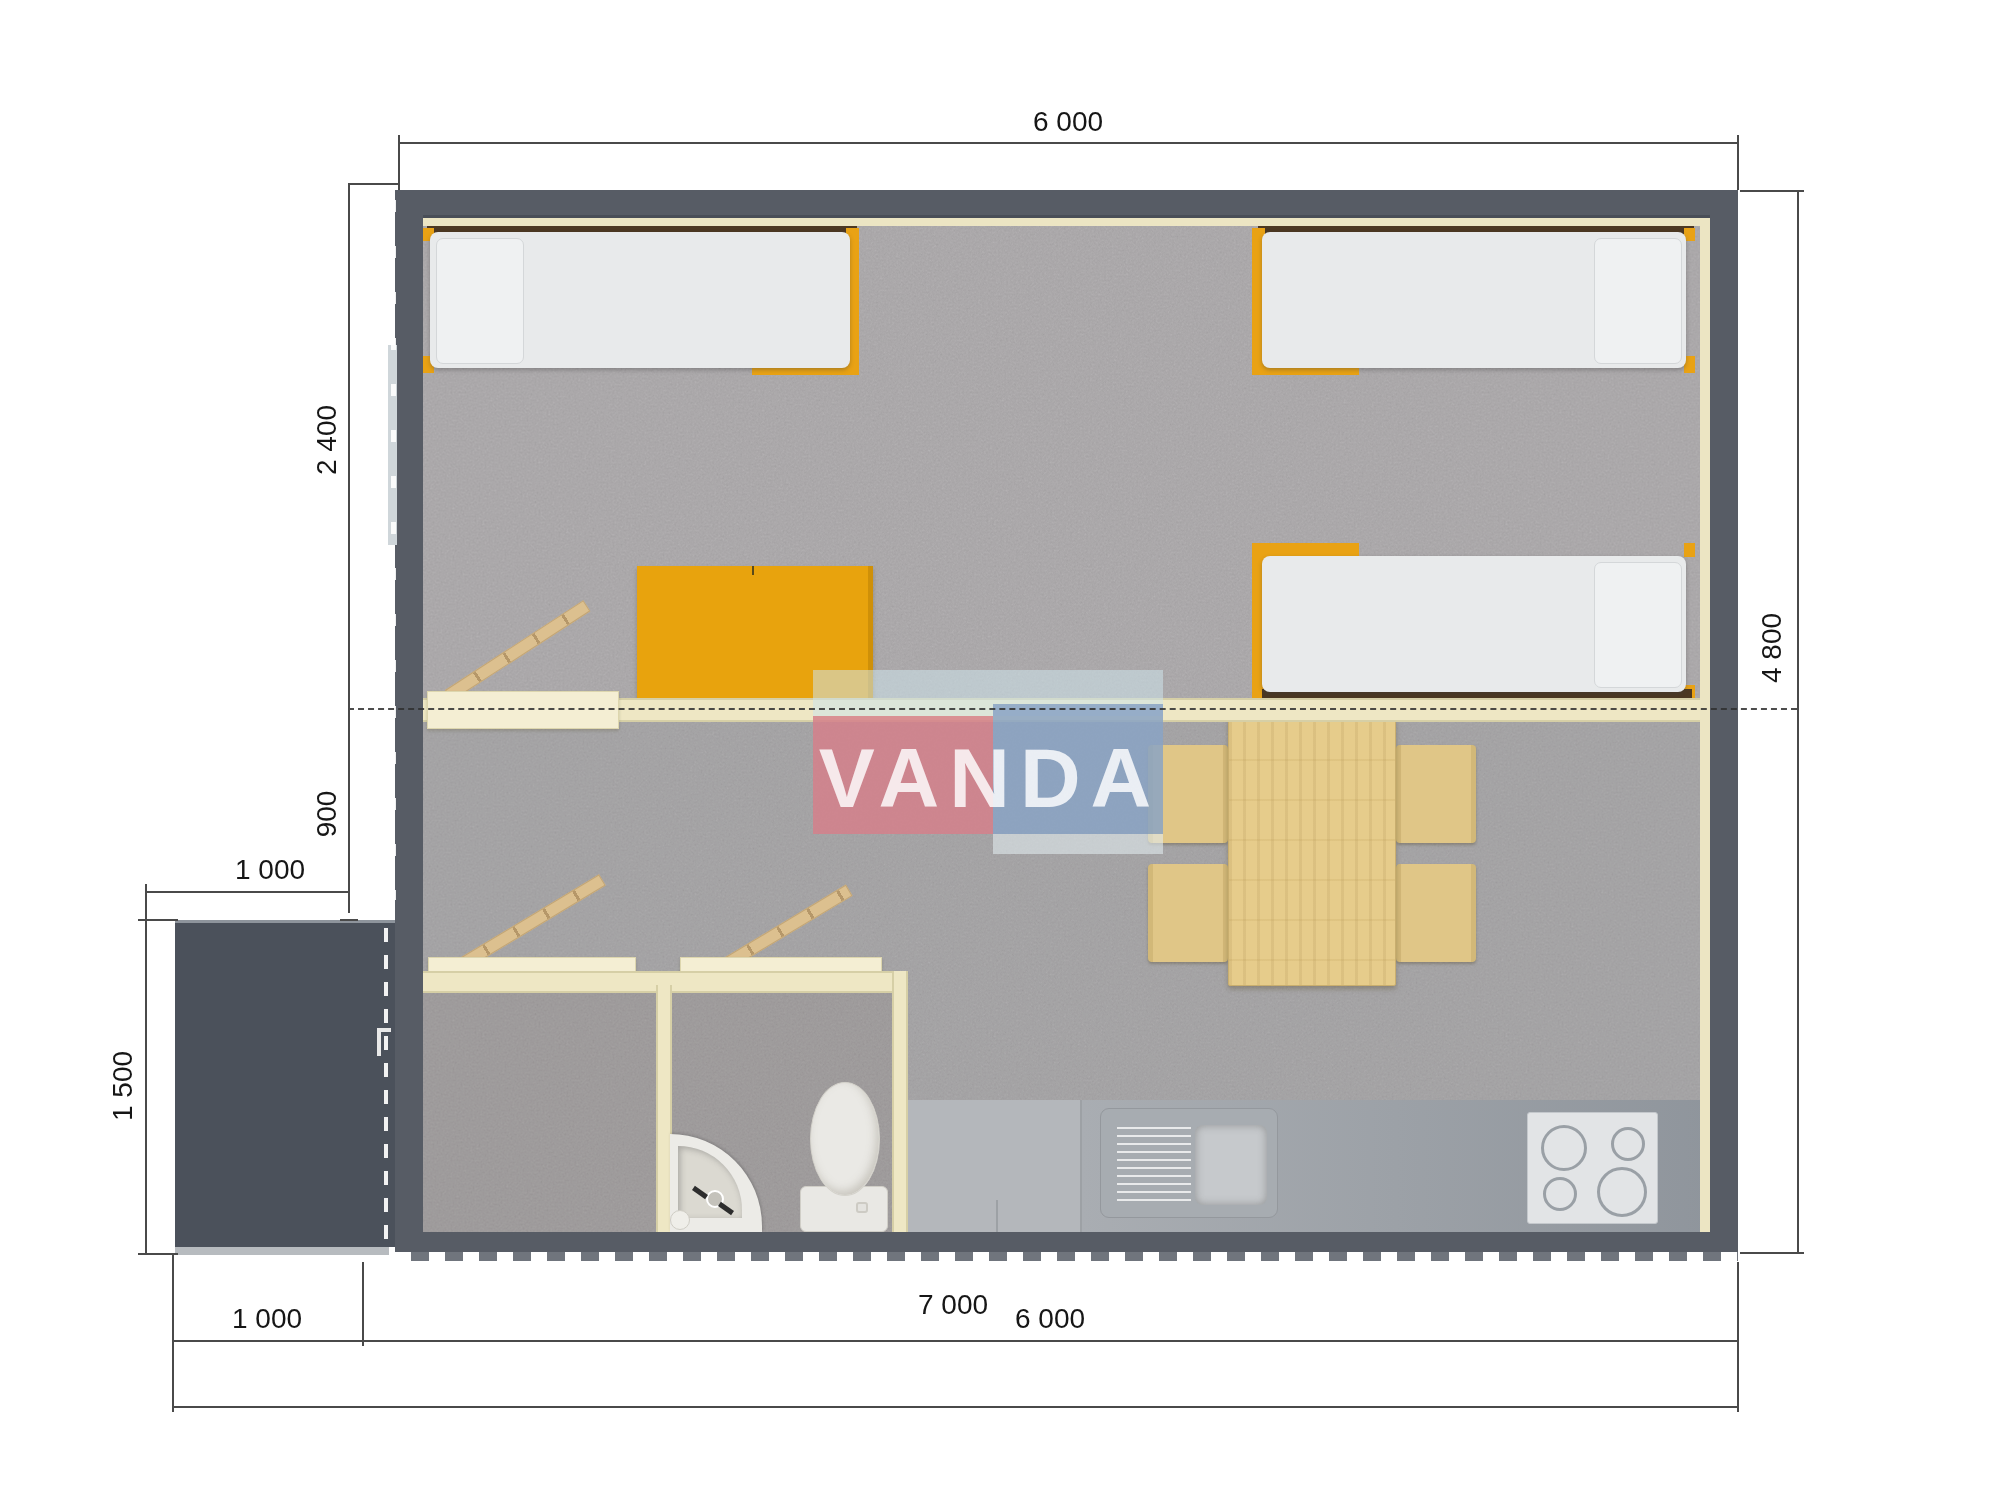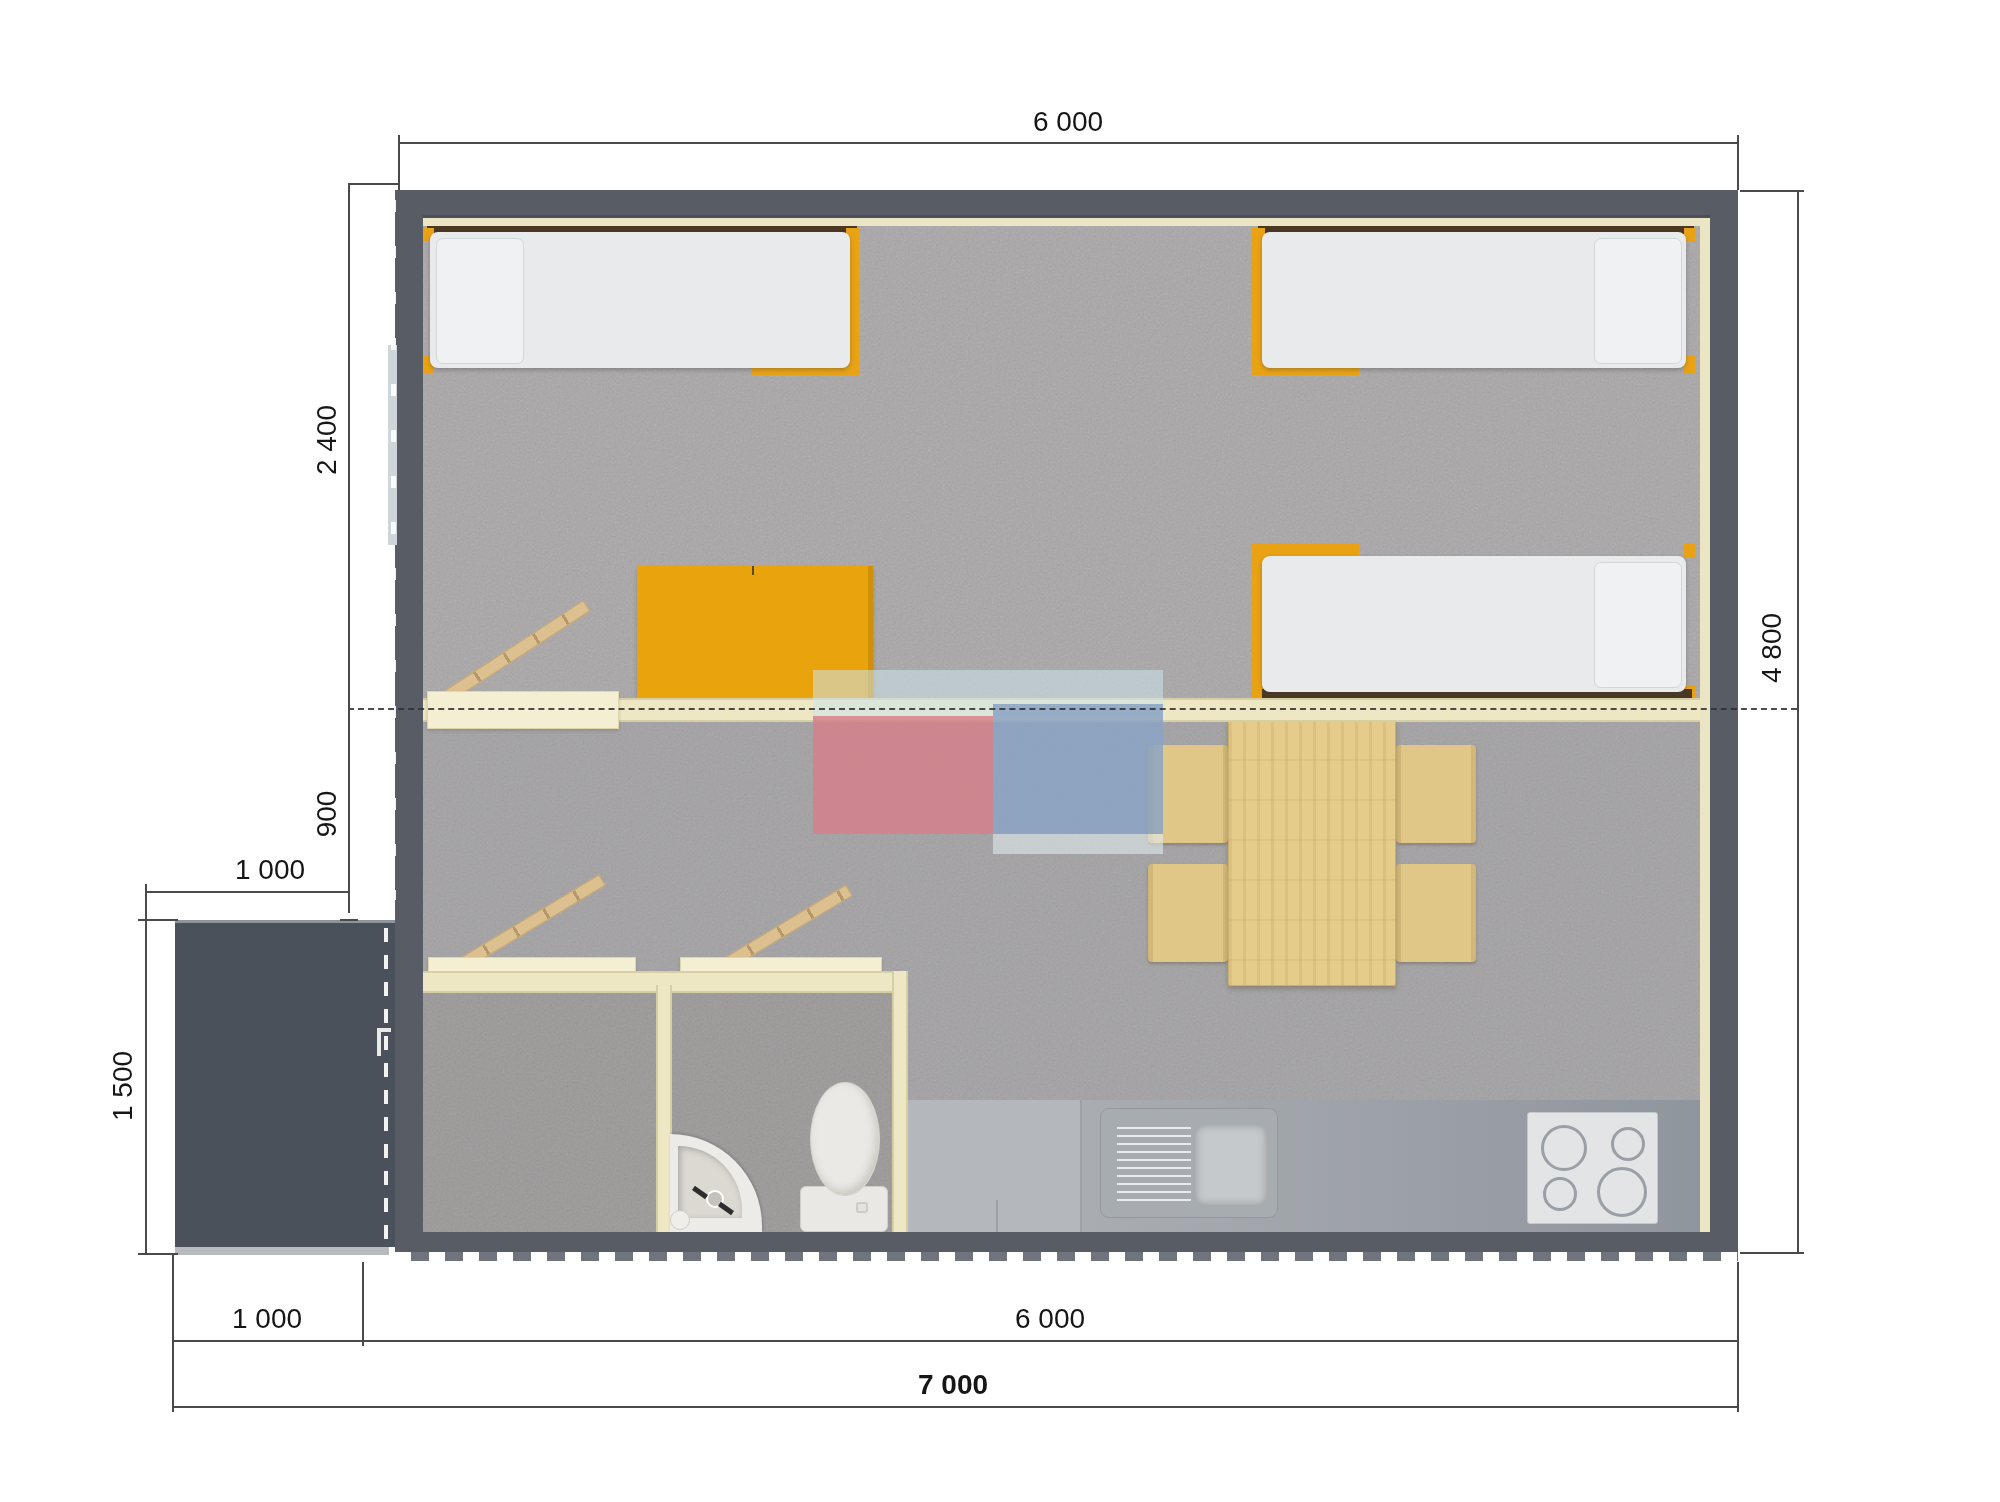--- a/index.html
+++ b/index.html
@@ -150,20 +150,21 @@
 
   <div class="abs" style="left:386px;top:345px;width:11px;height:200px;background:#cfd6da;border-left:2px solid #ffffff;box-sizing:border-box;"></div>
   <div class="abs" style="left:391px;top:200px;width:5px;height:700px;background:repeating-linear-gradient(180deg,#ffffff 0 12px,rgba(0,0,0,0)12px 46px);opacity:.9;"></div>
 
   <div class="abs" style="left:395px;top:1252px;width:1343px;height:9px;background:repeating-linear-gradient(90deg,#ffffff 0 16px,#70757d 16px 34px);"></div>
 
   <div class="wm" style="left:813px;top:670px;width:350px;height:46px;background:rgba(205,228,235,.55);"></div>
   <div class="wm" style="left:813px;top:716px;width:180px;height:118px;background:rgba(213,128,139,.85);"></div>
   <div class="wm" style="left:993px;top:704px;width:170px;height:130px;background:rgba(138,163,196,.85);"></div>
   <div class="wm" style="left:993px;top:834px;width:170px;height:20px;background:rgba(225,235,238,.6);"></div>
+  <div class="wm wm-text" style="left:820px;top:730px;width:340px;height:96px;">VANDA</div>
 
   <div class="dash-main" style="left:348px;top:708px;width:1449px;"></div>
 
   <div class="dline" style="left:398px;top:142px;width:1340px;height:2px;"></div>
   <div class="dline" style="left:398px;top:135px;width:2px;height:55px;"></div>
   <div class="dline" style="left:1737px;top:135px;width:2px;height:55px;"></div>
   <div class="dlabel" style="left:988px;top:104px;width:160px;height:36px;">6 000</div>
 
   <div class="dline" style="left:348px;top:183px;width:2px;height:730px;"></div>
   <div class="dline" style="left:348px;top:183px;width:50px;height:2px;"></div>
@@ -183,15 +184,15 @@
   <div class="dline" style="left:1740px;top:1252px;width:64px;height:2px;"></div>
   <div class="dlabel vlabel" style="left:1712px;top:632px;width:120px;height:32px;">4 800</div>
 
   <div class="dline" style="left:172px;top:1255px;width:2px;height:157px;"></div>
   <div class="dline" style="left:362px;top:1262px;width:2px;height:84px;"></div>
   <div class="dline" style="left:1737px;top:1262px;width:2px;height:150px;"></div>
   <div class="dline" style="left:172px;top:1340px;width:1567px;height:2px;"></div>
   <div class="dlabel" style="left:187px;top:1302px;width:160px;height:34px;">1 000</div>
   <div class="dlabel" style="left:970px;top:1302px;width:160px;height:34px;">6 000</div>
   <div class="dline" style="left:172px;top:1406px;width:1567px;height:2px;"></div>
-  <div class="dlabel" style="left:873px;top:1368px;width:160px;height:34px;font-weight:bold;">7 000</div>
+  <div class="dlabel" style="left:873px;top:1288px;width:160px;height:34px;">7 000</div>
 
 </div>
 
 </body></html>

